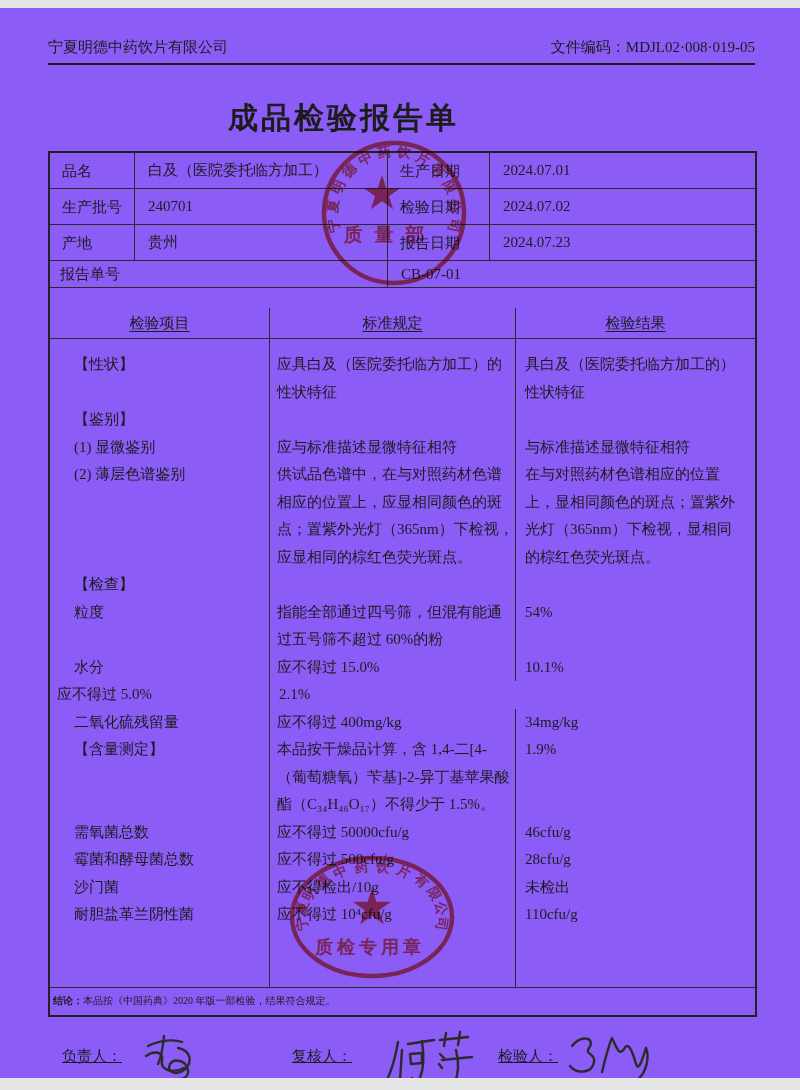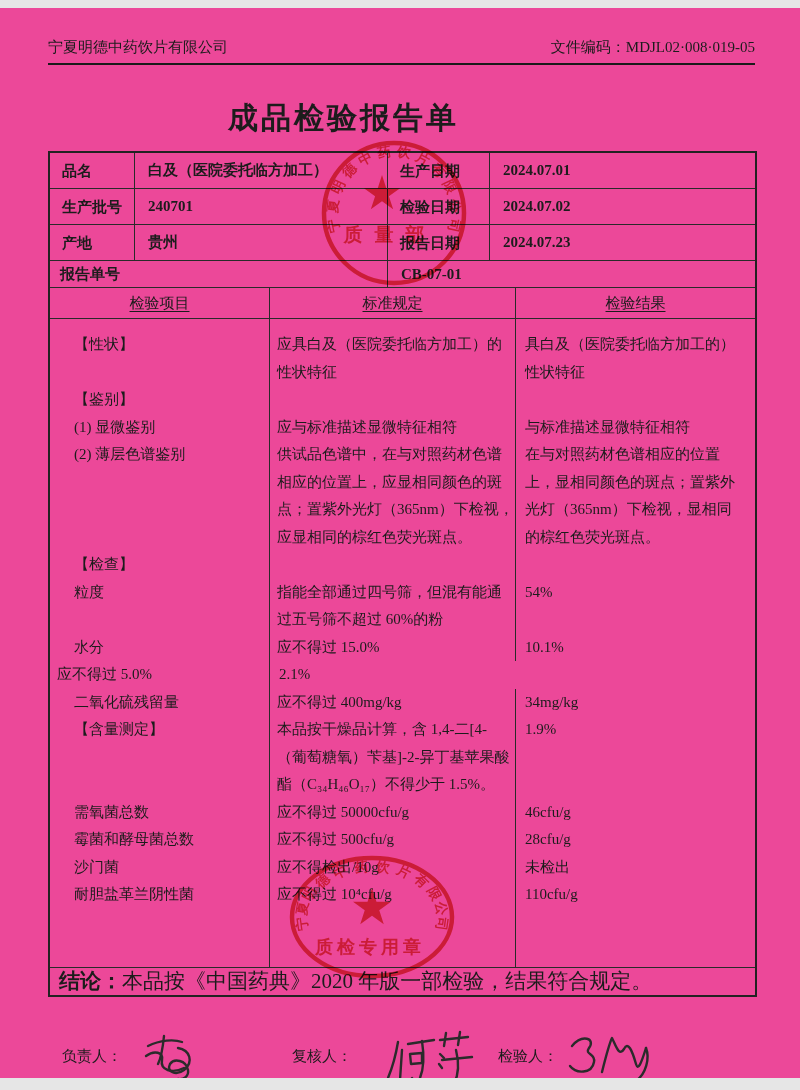--- a/index.html
+++ b/index.html
@@ -7,21 +7,21 @@
   body {
     font-family: "Liberation Serif","DejaVu Serif",serif;
     background:#e8e8e8;
     color:#1c1c1c;
     position:relative;
     height:1090px;
     overflow:hidden;
   }
   .page {
     position:absolute; left:0; top:8px; width:800px; height:1070px;
-    background:#ec4899;
+    background:#8b5cf6;
   }
   .band { position:absolute; left:0; width:800px; background:#e6e6e6; }
   .band.top { top:0; height:8px; }
   .band.bottom { top:1078px; height:12px; }
 
   
   .hd {
     position:absolute; left:48px; top:30px; width:707px;
     display:flex; justify-content:space-between; align-items:flex-end;
     font-size:15px;
@@ -34,69 +34,69 @@
     position:absolute; left:0; top:90px; width:687px;
     text-align:center; font-size:30px; font-weight:bold; letter-spacing:3px;
   }
 
   
   .table-wrap {
     position:absolute; left:48px; top:143px; width:709px;
     border:2px solid #222;
     font-size:15px;
   }
-  .igrid { display:grid; grid-template-columns:85px 253px 102px 265px;font-weight:bold; }
+  .igrid { display:grid; grid-template-columns:85px 253px 102px 265px; }
   .igrid > div {
     border-right:1px solid #2a2a2a; border-bottom:1px solid #2a2a2a;
     display:flex; align-items:center; overflow:hidden;
   }
   .igrid > div:nth-child(4n) { border-right:none; }
   .r36 { height:36px; }
   .r27 { height:27px; }
   .lblj { display:block; line-height:36px; padding:0 12px;
           text-align:justify; text-align-last:justify; }
   .val  { padding-left:13px; }
   .span2a { grid-column:1 / 3; padding-left:10px; }
   .span2b { grid-column:3 / 5; padding-left:13px; border-right:none !important; }
 
-  .mhead { display:grid; grid-template-columns:220px 246px 239px; }
+  .mhead { display:grid; grid-template-columns:220px 246px 239px;margin-top:20px; }
   .mhead > div {
     height:31px; border-right:1px solid #2a2a2a; border-bottom:1px solid #2a2a2a;
     display:flex; align-items:center; justify-content:center;
   }
   .mhead > div:last-child { border-right:none; }
   .mhead span { text-decoration:underline; text-underline-offset:3px; }
 
   .mbody { position:relative; }
   .brow { display:grid; grid-template-columns:220px 246px 239px; }
   .brow > div { border-right:1px solid #2a2a2a; line-height:27.5px;
                 overflow-wrap:break-word; }
   .brow > div:last-child { border-right:none; }
   .c-item { padding-left:24px; }
   .c-std  { padding-left:7px; padding-right:1px; }
   .c-res  { padding-left:9px; padding-right:13px; }
   .brow.first > div { padding-top:12px; }
   .brow.filler > div { height:58px; }
 
   .concl {
     border-top:1px solid #2a2a2a; height:28px;
-    display:flex; align-items:center; padding-left:9px; font-size:21px;
+    display:flex; align-items:center; padding-left:3px; font-size:10px;
   }
   .concl .clabel { font-weight:bold; }
 
   
   .stamp { position:absolute; mix-blend-mode:multiply; opacity:.84; pointer-events:none; }
   .stamp text { font-family:"Liberation Sans","DejaVu Sans",sans-serif; font-weight:bold; }
 
   
   .signrow {
     position:absolute; left:48px; top:1022px; width:720px; height:60px;
     display:flex; align-items:flex-start; font-size:15px;
   }
-  .siggrp { display:flex; align-items:flex-start; }
+  .siggrp { display:flex; align-items:flex-start;text-decoration:underline; }
   .siggrp .slabel { margin-top:17px; white-space:nowrap; }
   .g1 { width:230px; margin-left:14px; }
   .g2 { width:206px;gap:24px; }
   .sig { stroke:#2b2b2b; stroke-width:2.4; fill:none;
          stroke-linecap:round; stroke-linejoin:round; }
 </style>
 </head>
 <body>
 
 <div class="band top"></div>

